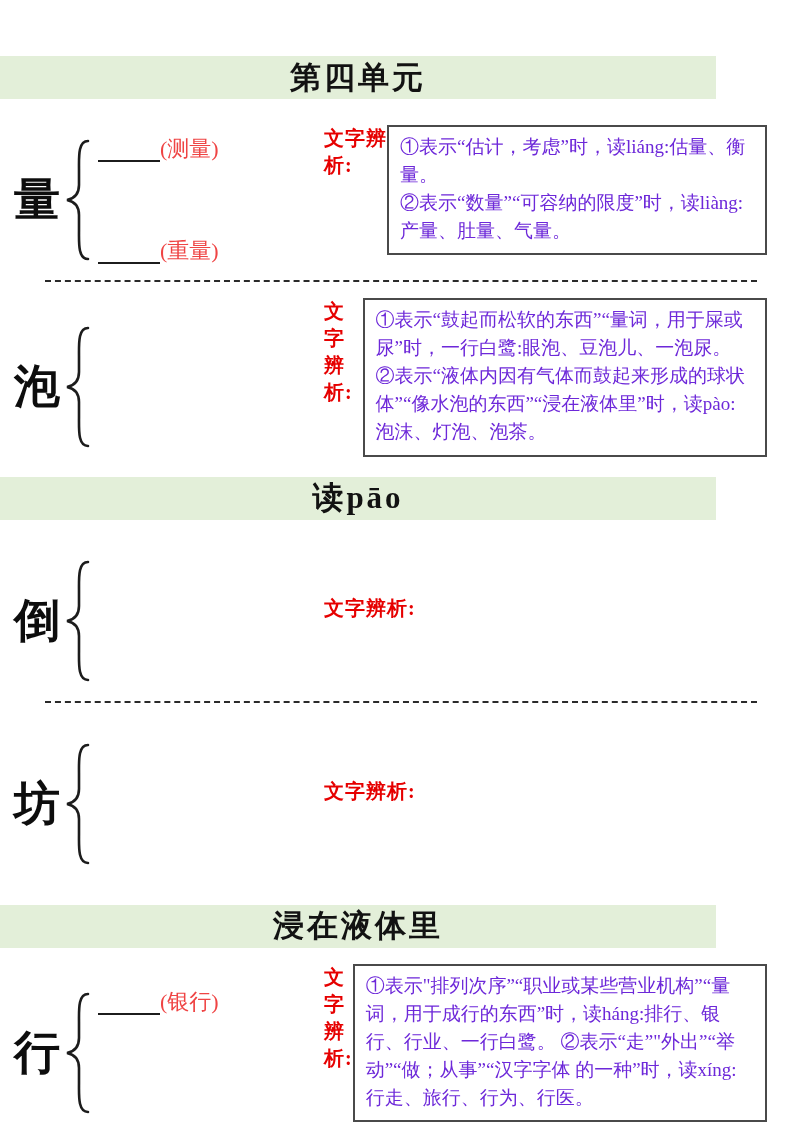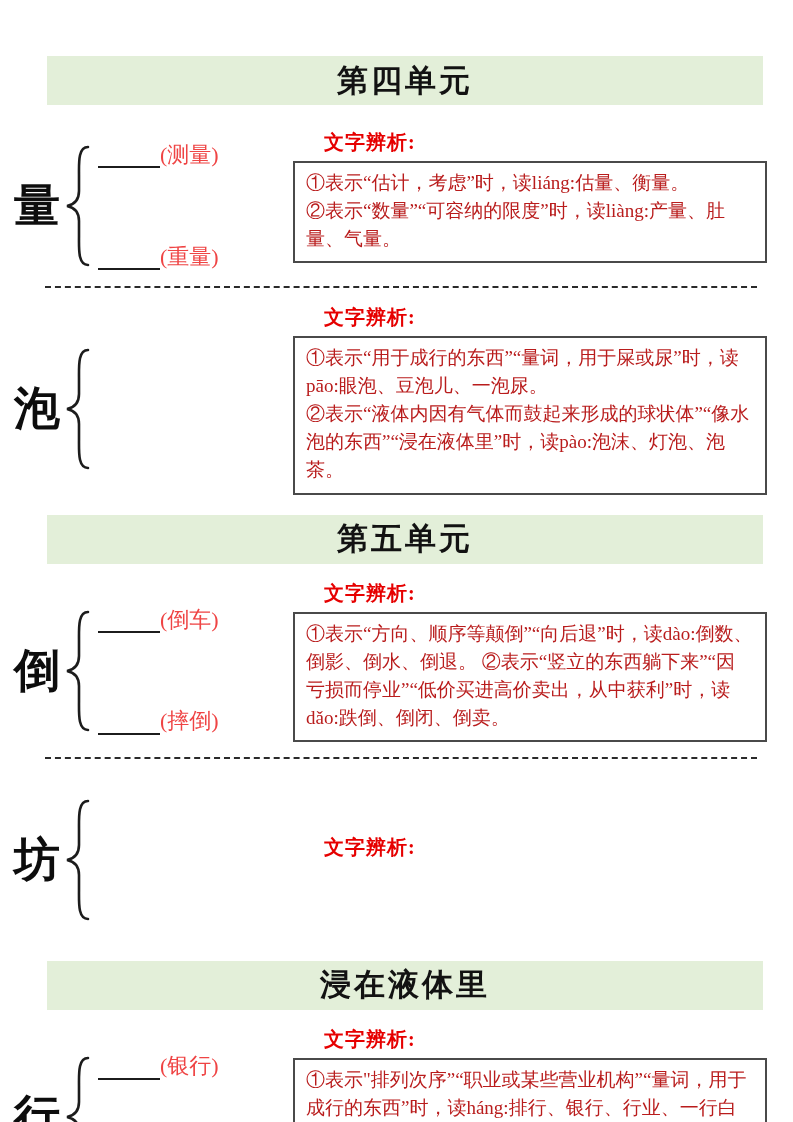--- a/index.html
+++ b/index.html
@@ -11,23 +11,22 @@
   .page {
     position: relative;
     width: 793px;
     height: 1122px;
     background: #ffffff;
     overflow: hidden;
     padding-top: 56px;
   }
   
   .unit-header {
-    margin-left: 47px;
     width: 716px;
-    height: 49px;
+    height: 43px;
     background: #e3efd9;
     display: flex;
     align-items: center;
     justify-content: center;
   }
   .unit-title {
     font-size: 31px;
     font-weight: bold;
     letter-spacing: 3px;
     color: #121212;
@@ -77,40 +76,40 @@
     height: 26px;
   }
   .blank-label {
     font-size: 22px;
     line-height: 1.2;
     color: #ef4444;
   }
   .entry-right {
     flex: 1;
     display: flex;
-    flex-direction: column;
+    flex-direction: row;
   }
   .analysis-label {
     color: #e60000;
     font-size: 20px;
     font-weight: bold;
     margin-left: 31px;
     margin-bottom: 5px;
     letter-spacing: 1px;
   }
   .analysis-box {
     border: 2px solid #4a4a4a;
     background: #ffffff;
     padding: 6px 11px 8px 11px;
   }
   .analysis-text {
     font-size: 19px;
     line-height: 1.48;
     white-space: pre-line;
-    color: #b91c1c;
+    color: #6d28d9;
   }
   
   .dashed-divider {
     border-top: 2px dashed #2a2a2a;
     margin: 15px 36px 4px 45px;
     height: 0;
   }
   .spacer-md { height: 20px; }
   .spacer-lg { height: 36px; }
 </style>
@@ -158,56 +157,43 @@
       <span class="big-char">泡</span>
       <span class="brace-icon-wrap">
         <svg width="30" height="130" viewBox="0 0 30 130">
             <path d="M26 6 C16 6 17 22 17 34 L17 50 C17 61 10 64 5 65 C10 66 17 69 17 80 L17 96 C17 108 16 124 26 124" fill="none" stroke="#1c1c1c" stroke-width="2.6" stroke-linecap="round"></path>
           </svg>
       </span>
     </div>
     <div class="entry-right">
       <div class="analysis-label">文字辨析:</div>
       <div class="analysis-box">
-        <div class="analysis-text">①表示“用于成行的东西”“量词，用于屎或尿”时，读pāo:眼泡、豆泡儿、一泡尿。
+        <div class="analysis-text">①表示“鼓起而松软的东西”“量词，用于屎或尿”时，一行白鹭:眼泡、豆泡儿、一泡尿。
 ②表示“液体内因有气体而鼓起来形成的球状体”“像水泡的东西”“浸在液体里”时，读pào:泡沫、灯泡、泡茶。</div>
       </div>
     </div>
   </div>
 
   <div class="spacer-md"></div>
 
   <div class="unit-header">
-    <span class="unit-title">第五单元</span>
+    <span class="unit-title">读pāo</span>
   </div>
 
   <div class="entry">
     <div class="entry-left">
       <span class="big-char">倒</span>
       <span class="brace-icon-wrap">
         <svg width="30" height="130" viewBox="0 0 30 130">
             <path d="M26 6 C16 6 17 22 17 34 L17 50 C17 61 10 64 5 65 C10 66 17 69 17 80 L17 96 C17 108 16 124 26 124" fill="none" stroke="#1c1c1c" stroke-width="2.6" stroke-linecap="round"></path>
           </svg>
       </span>
-      <div class="blank-rows">
-        <div class="blank-row">
-          <span class="blank-line"></span>
-            <span class="blank-label">(倒车)</span>
-        </div>
-        <div class="blank-row">
-          <span class="blank-line"></span>
-            <span class="blank-label">(摔倒)</span>
-        </div>
-      </div>
-    </div>
-    <div class="entry-right">
-      <div class="analysis-label">文字辨析:</div>
-      <div class="analysis-box">
-        <div class="analysis-text">①表示“方向、顺序等颠倒”“向后退”时，读dào:倒数、倒影、倒水、倒退。 ②表示“竖立的东西躺下来”“因亏损而停业”“低价买进高价卖出，从中获利”时，读dǎo:跌倒、倒闭、倒卖。</div>
-      </div>
+    </div>
+    <div class="entry-right">
+      <div class="analysis-label">文字辨析:</div>
     </div>
   </div>
 
   <div class="dashed-divider"></div>
 
   <div class="entry">
     <div class="entry-left">
       <span class="big-char">坊</span>
       <span class="brace-icon-wrap">
         <svg width="30" height="130" viewBox="0 0 30 130">

